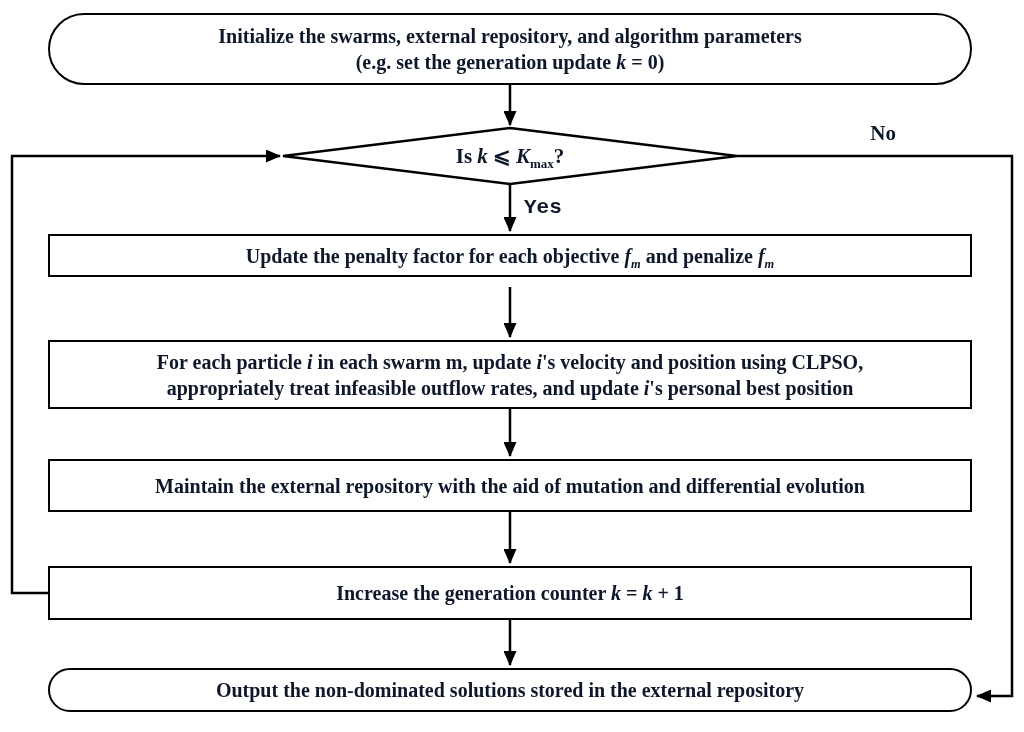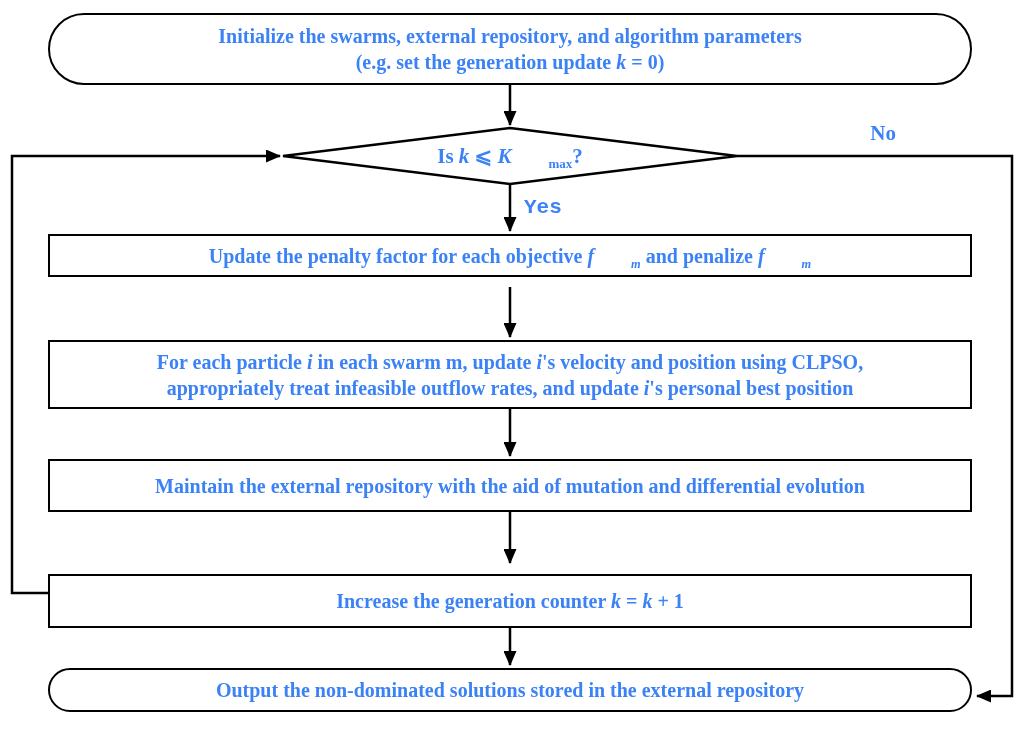--- a/index.html
+++ b/index.html
@@ -4,21 +4,21 @@
 <style>
   * { margin: 0; padding: 0; box-sizing: border-box; }
   html, body { background: #ffffff; }
   .canvas {
     position: relative;
     width: 1024px;
     height: 732px;
     background: #ffffff;
     font-family: "Liberation Serif", "DejaVu Serif", serif;
     font-weight: bold;
-    color: #3b82f6;
+    color: #0f172a;
     overflow: hidden;
   }
   .svg-layer {
     position: absolute;
     left: 0; top: 0;
     width: 1024px; height: 732px;
   }
   .node {
     position: absolute;
     left: 48px;
@@ -30,42 +30,42 @@
     background: #ffffff;
     border: 2.5px solid #000000;
     font-size: 20px;
     line-height: 26px;
     padding: 0 14px;
   }
   .stadium-top { top: 13px; height: 72px; border-radius: 37px; }
   .process-1 { top: 234px; height: 43px; }
   .process-2 { top: 340px; height: 69px; }
   .process-3 { top: 459px; height: 53px; }
-  .process-4 { top: 566px; height: 54px; margin-top: 8px; }
+  .process-4 { top: 566px; height: 54px; }
   .stadium-bottom { top: 668px; height: 44px; border-radius: 29px; }
   .diamond-label {
     position: absolute;
     left: 360px; top: 141px;
     width: 300px; height: 30px;
     display: flex;
     align-items: center;
     justify-content: center;
     text-align: center;
     font-size: 21px;
     background: transparent;
     border: none;
   }
   .edge-label {
     position: absolute;
     font-size: 21px;
     line-height: 24px;
   }
   .edge-label-yes { left: 524px; top: 196px; font-family: Liberation Mono, monospace; }
   .edge-label-no  { left: 848px; top: 121px; width: 48px; text-align: right; }
-  sub { font-size: 0.62em; line-height: 0; margin-left: 37px; }
+  sub { font-size: 0.62em; line-height: 0; }
 </style>
 </head>
 <body>
 
 <div class="canvas">
 
   <svg class="svg-layer" viewBox="0 0 1024 732" xmlns="http://www.w3.org/2000/svg">
     <defs>
       <marker id="arr" viewBox="0 0 15 13" refX="14" refY="6.5" markerWidth="15" markerHeight="13" markerUnits="userSpaceOnUse" orient="auto">
         <path d="M0 0 L15 6.5 L0 13 Z" fill="#000000"></path>

